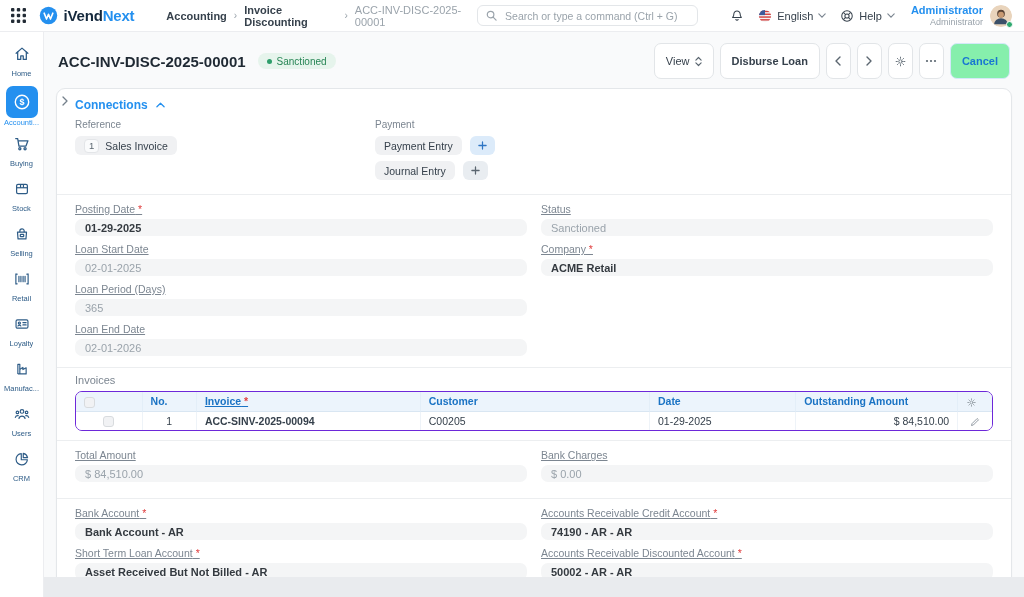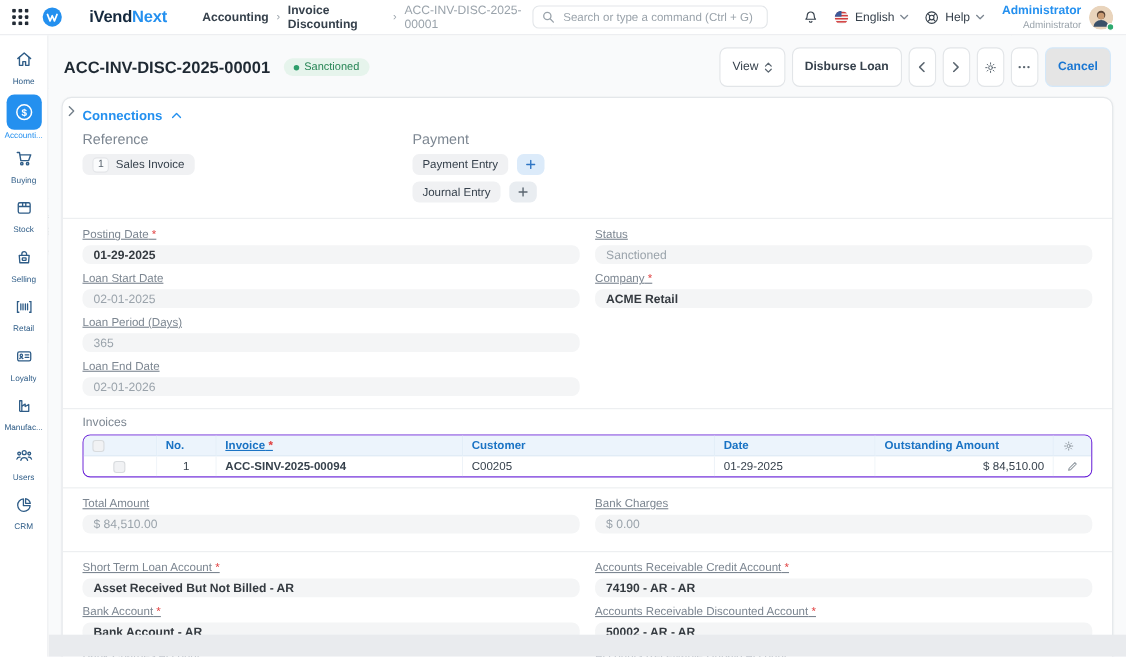--- a/index.html
+++ b/index.html
@@ -3,21 +3,21 @@
 <meta charset="utf-8">
 <style>
   * { box-sizing: border-box; }
   html,body { margin:0; padding:0; width:1024px; height:597px; overflow:hidden;
     font-family:"Liberation Sans", sans-serif; background:#fff; }
 
   
   .topbar { position:fixed; top:0; left:0; right:0; height:32px; background:#fff;
     border-bottom:1px solid #ecedf0; display:flex; align-items:center; z-index:20; padding:0 12px 0 10px; }
   .grid-btn { width:18px; height:18px; display:flex; align-items:center; justify-content:center; margin-right:12px; cursor:pointer; }
-  .logo { display:flex; align-items:center; gap:24px; margin-right:32px; }
+  .logo { display:flex; align-items:center; gap:6px; margin-right:32px; }
   .logo-text { font-size:15px; font-weight:bold; letter-spacing:-0.2px; }
   .logo-text .p1 { color:#15293d; } .logo-text .p2 { color:#2490ef; }
   .breadcrumb { display:flex; align-items:center; gap:7px; font-size:11px; }
   .crumb { color:#36414c; font-weight:bold; text-decoration:none; }
   .crumb.last { color:#9aa3ab; font-weight:normal; }
   .crumb-sep { color:#9aa3ab; font-size:10px; }
   .topbar-spacer { flex:1; }
   .searchbox { display:flex; align-items:center; gap:6px; width:238px; height:21px;
     border:1px solid #e3e6e9; border-radius:6px; padding:0 8px; background:#fff; margin-right:18px; }
   .searchbox input { border:none; outline:none; flex:1; font-size:10.5px; color:#555;
@@ -53,32 +53,32 @@
   .badge { display:inline-flex; align-items:center; gap:5px; margin-left:12px; background:#e6f4ec;
     color:#278555; font-size:10px; padding:2.5px 9px; border-radius:10px; }
   .badge .dot { width:5px; height:5px; border-radius:50%; background:#2e9e6b; }
 
   .toolbar { display:flex; align-items:center; gap:6px; }
   .btn { display:inline-flex; align-items:center; justify-content:center; gap:5px; height:36px;
     padding:0 11px; border:1px solid #e2e5e8; border-radius:7px; background:#fff; font-size:11px;
     color:#36414c; cursor:pointer; font-family:"Liberation Sans", sans-serif; }
   .btn.bold { font-weight:bold; }
   .btn.icon-only { width:25px; padding:0; color:#5b6670; }
-  .btn.primary-light { background:#e5e5e5; border-color:#d4e8f9; color:#1976d2; font-weight:bold; }
+  .btn.primary-light { background:#86efac; border-color:#d4e8f9; color:#1976d2; font-weight:bold; }
 
   
   .card { position:relative; margin:0 12px; background:#fff; border:1px solid #e4e7ea;
     border-radius:9px; box-shadow:0 1px 2px rgba(25,39,52,0.04); overflow:hidden; }
   .card-toggle { position:absolute; left:5px; top:7px; color:#74808b; cursor:pointer; width:12px; height:12px; }
   .divider { border-top:1px solid #eceef0; height:0; }
   .sec-connections { padding:7px 18px 8px 18px; }
   .conn-head { display:flex; align-items:center; gap:8px; cursor:pointer; height:17px; }
   .conn-title { color:#2490ef; font-size:12px; font-weight:bold; }
   .conn-grid { display:grid; grid-template-columns:300px 1fr; margin-top:6px; }
-  .conn-col-label { font-size:13px; color:#7c8691; margin-bottom:6px; }
+  .conn-col-label { font-size:10px; color:#7c8691; margin-bottom:6px; }
   .chip-row { display:flex; align-items:center; gap:8px; margin-bottom:6px; }
   .chip { display:inline-flex; align-items:center; gap:6px; background:#f0f1f3; border-radius:6px;
     height:19px; padding:0 9px; font-size:10.5px; color:#36414c; cursor:pointer; }
   .chip .count { background:#fafbfc; border:1px solid #e3e5e8; border-radius:4px; font-size:9.5px;
     padding:0 4px; color:#5b6670; line-height:12px; }
   .plus-btn { width:25px; height:19px; border:none; border-radius:6px; display:inline-flex;
     align-items:center; justify-content:center; cursor:pointer; color:#2e75c4; }
   .plus-btn.blue { background:#dcebfa; }
   .plus-btn.gray { background:#e9edf1; color:#5b6670; }
 
@@ -519,28 +519,28 @@
         <div class="flabel">Bank Charges</div>
         <div class="finput muted">$ 0.00</div>
       </div>
     </section>
 
     <div class="divider"></div>
 
     <section class="sec-accounts">
       <div class="fcol">
         <div class="field">
+          <div class="flabel req">Bank Account</div>
+          <div class="finput bold">Bank Account - AR</div>
+        </div>
+        <div class="field">
           <div class="flabel req">Short Term Loan Account</div>
           <div class="finput bold">Asset Received But Not Billed - AR</div>
         </div>
         <div class="field">
-          <div class="flabel req">Bank Account</div>
-          <div class="finput bold">Bank Account - AR</div>
-        </div>
-        <div class="field">
           <div class="flabel req">Bank Charges Account</div>
           <div class="finput bold">Miscellaneous Expenses - AR</div>
         </div>
       </div>
       <div class="fcol">
         <div class="field">
           <div class="flabel req">Accounts Receivable Credit Account</div>
           <div class="finput bold">74190 - AR - AR</div>
         </div>
         <div class="field">

